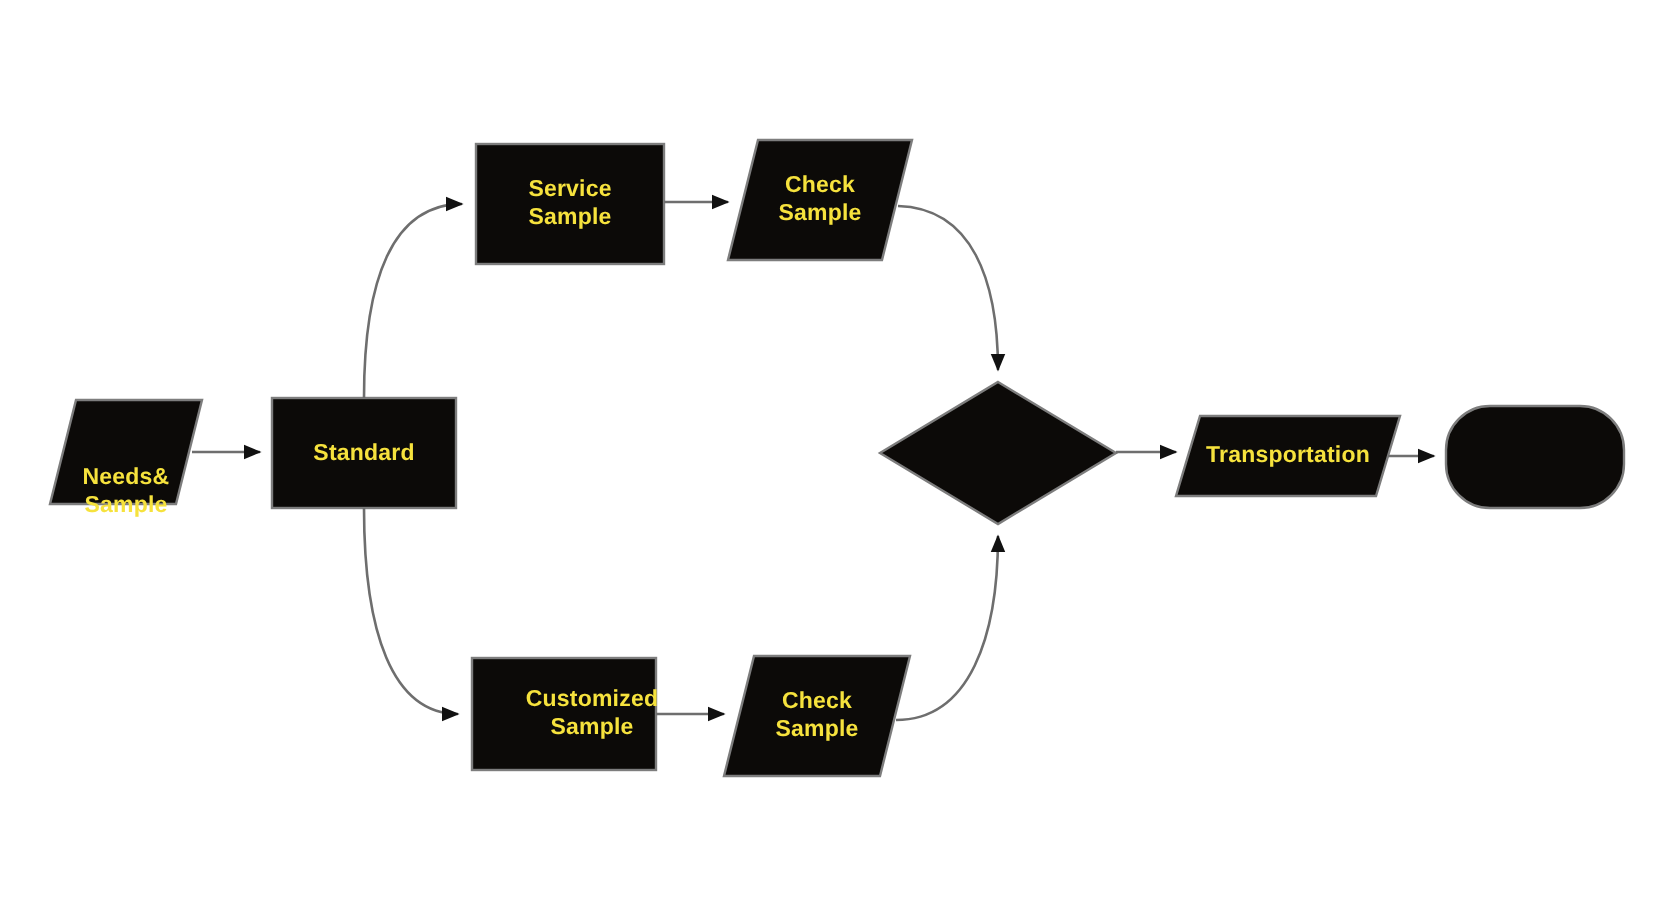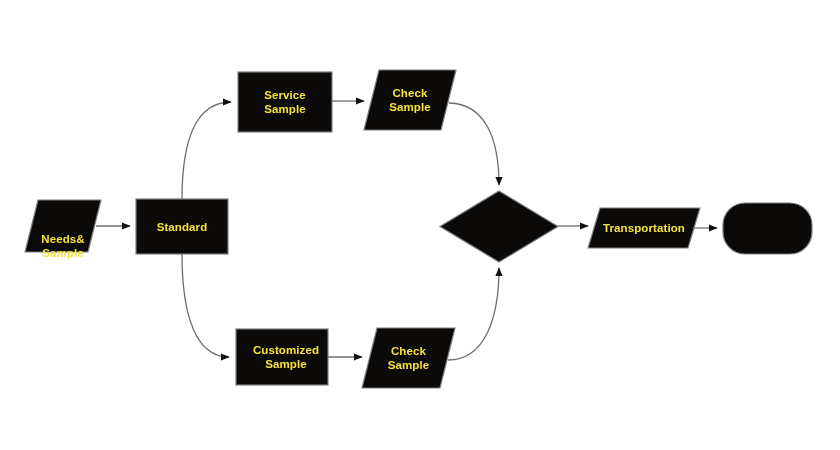--- a/index.html
+++ b/index.html
@@ -95,21 +95,21 @@
 Sample</div>
 
   <div class="node-label" style="left:136px; top:199px; width:92px; height:55px;">Standard</div>
 
   <div class="node-label" style="left:238px; top:72px; width:94px; height:60px;">Service
 Sample</div>
 
   <div class="node-label" style="left:364px; top:70px; width:92px; height:60px;">Check
 Sample</div>
 
-  <div class="node-label" style="left:240px; top:329px; width:92px; height:56px;">Customized
+  <div class="node-label" style="left:250px; top:329px; width:92px; height:56px;">Customized
 Sample</div>
 
   <div class="node-label" style="left:362px; top:328px; width:93px; height:60px;">Check
 Sample</div>
 
 
   <div class="node-label" style="left:588px; top:208px; width:112px; height:40px;">Transportation</div>
 
 
 </div>

